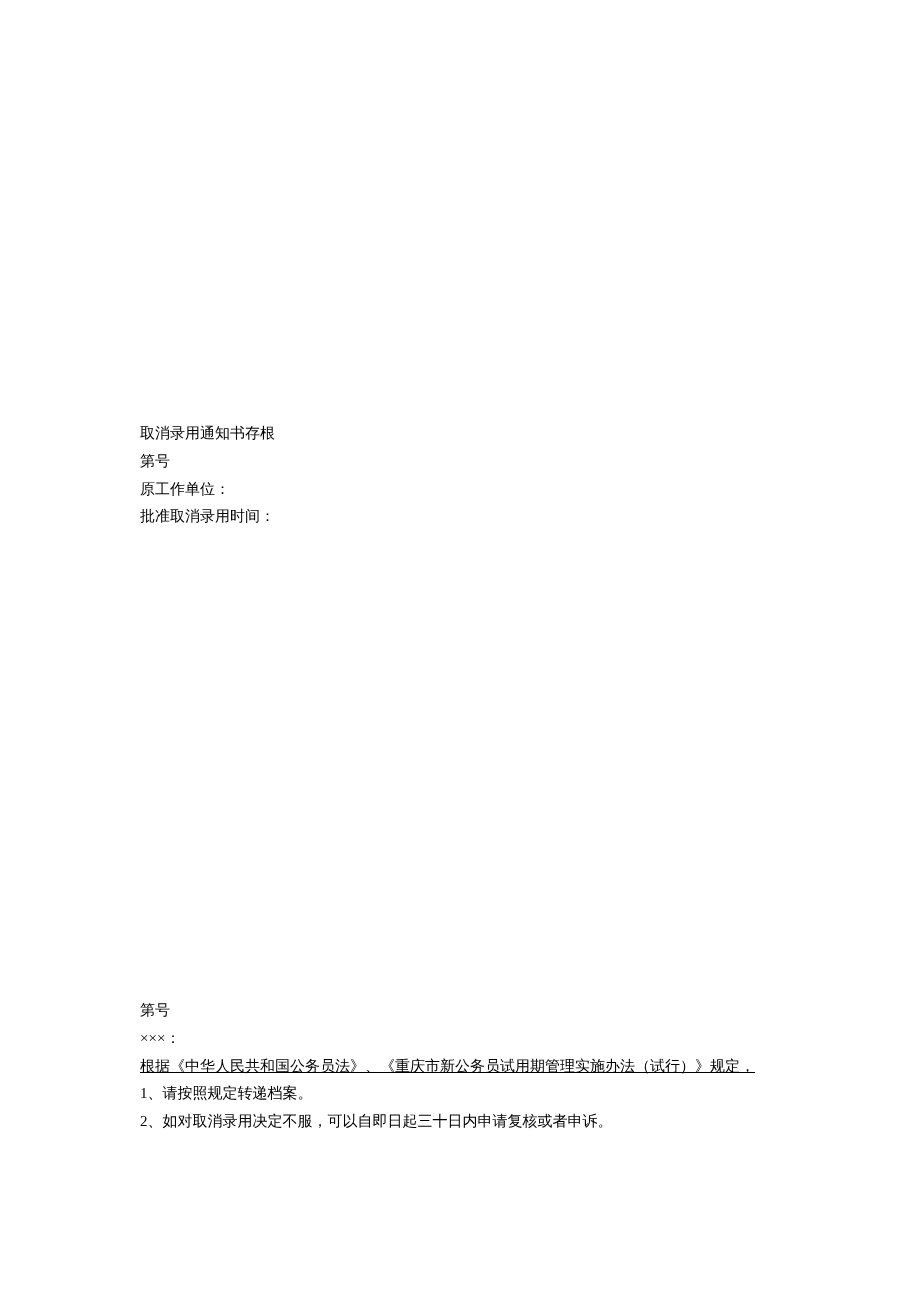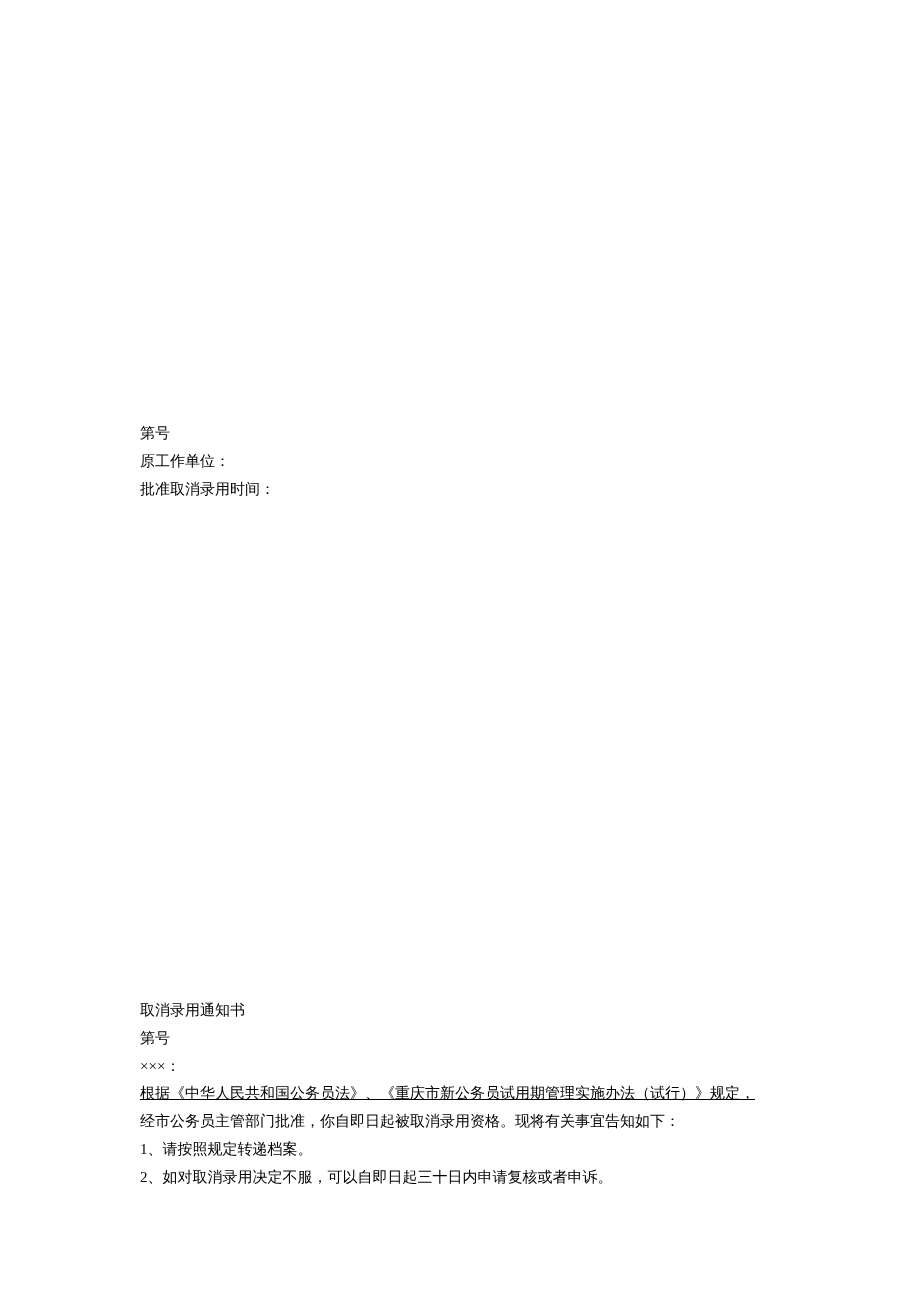--- a/index.html
+++ b/index.html
@@ -34,26 +34,25 @@
     }
     .justified {
       text-align: justify;
       text-decoration: underline;
     }
   </style>
 </head>
 <body>
 
 <div class="section1">
+  <span class="line">取消录用通知书存根</span>
   <span class="line">第号</span>
   <span class="line">原工作单位：</span>
   <span class="line">批准取消录用时间：</span>
 </div>
 
 <div class="section2">
-  <span class="line">取消录用通知书</span>
   <span class="line">第号</span>
   <span class="line">×××：</span>
   <span class="line justified">根据《中华人民共和国公务员法》、《重庆市新公务员试用期管理实施办法（试行）》规定，</span>
-  <span class="line">经市公务员主管部门批准，你自即日起被取消录用资格。现将有关事宜告知如下：</span>
   <span class="line">1、请按照规定转递档案。</span>
   <span class="line">2、如对取消录用决定不服，可以自即日起三十日内申请复核或者申诉。</span>
 </div>
 
 </body></html>

